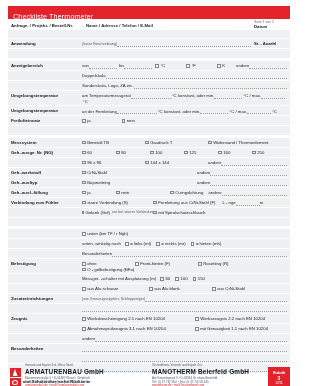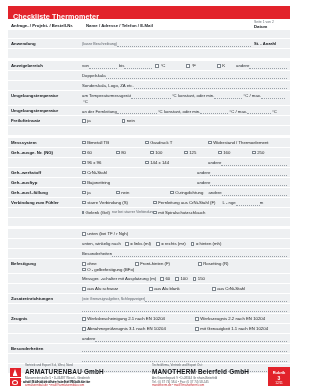--- a/index.html
+++ b/index.html
@@ -4,21 +4,21 @@
 <style>
   html,body{margin:0;padding:0;background:#fff;}
   body{width:298px;height:386px;overflow:hidden;
        font-family:"Liberation Sans","DejaVu Sans",sans-serif;color:#1a1a1a;}
   .page{width:298px;height:386px;position:relative;background:#fff;padding:0;box-sizing:border-box;}
   .inner{margin:6px 8px 0 8px;}
 
   
   .titlebar{background:#e2232b;color:#fff;height:13px;display:flex;align-items:center;
             padding:0 5px;box-sizing:border-box;}
-  .titlebar .t{font-size:7.2px;font-weight:bold;letter-spacing:.1px;margin-top:8px;}
+  .titlebar .t{font-size:7.2px;font-weight:normal;letter-spacing:.1px;margin-top:8px;}
 
   
   .row{display:flex;align-items:flex-start;min-height:9px;box-sizing:border-box;}
   .row.shaded{background:#eef0f2;}
   .row.white{background:#ffffff;}
   .lbl{width:74px;flex:0 0 74px;font-size:4.3px;font-weight:bold;padding:2px 2px 1px 3px;
        box-sizing:border-box;line-height:1.25;color:#15181c;}
   .fld{flex:1;padding:2px 3px 1px 0;box-sizing:border-box;font-size:4.3px;line-height:1.3;
        display:flex;flex-wrap:wrap;align-items:center;gap:0px;}
   .sep{height:1px;background:#fff;}

